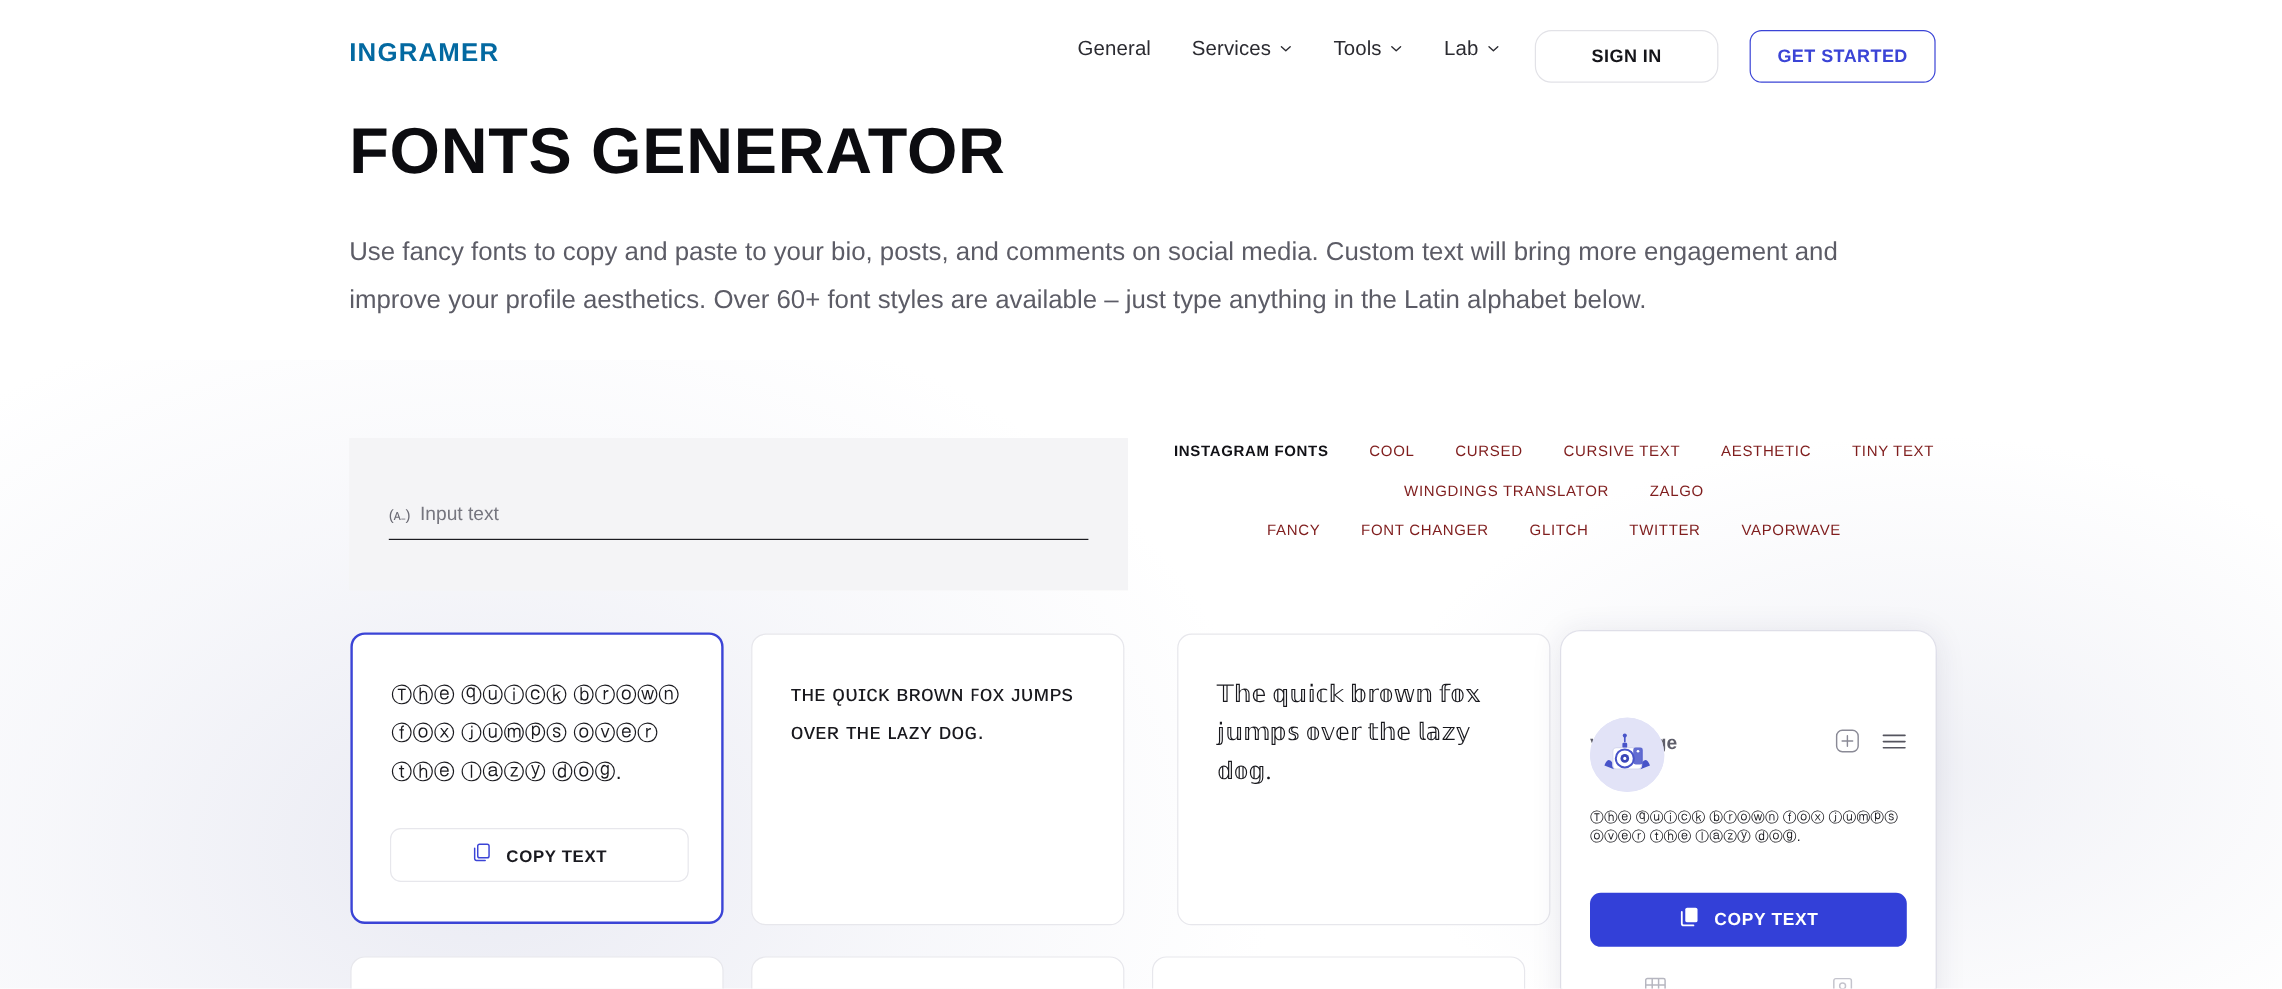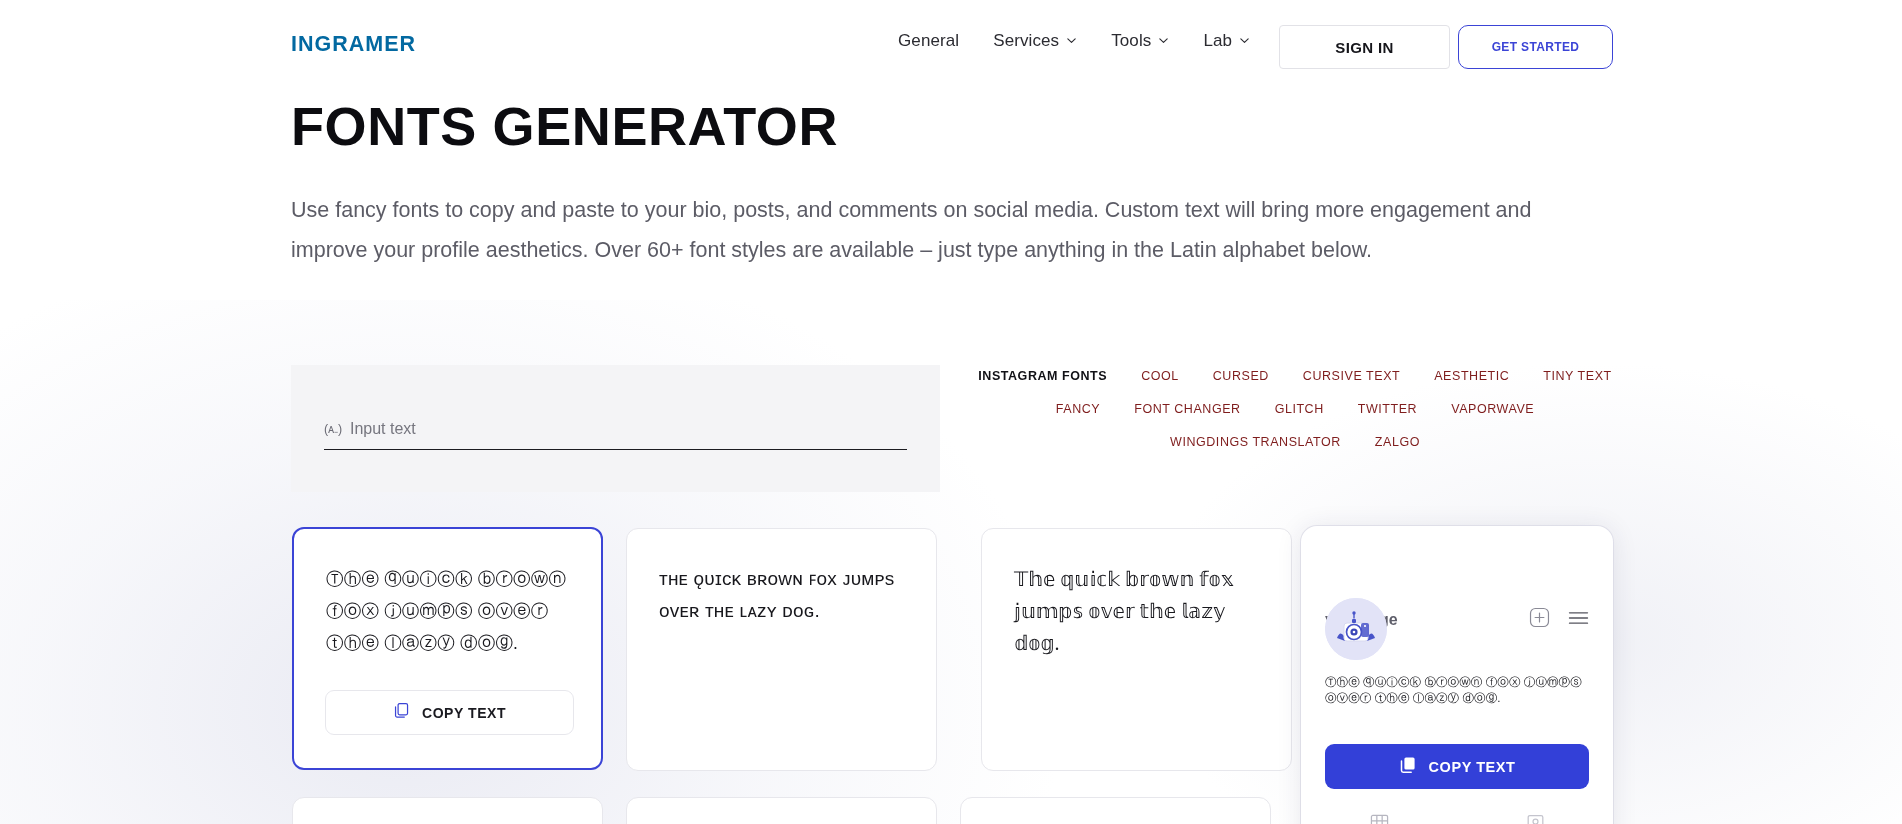--- a/index.html
+++ b/index.html
@@ -94,24 +94,24 @@
     height: 11px;
     position: relative;
     top: -1px;
   }
   .chev svg { display:block; }
 
   .btn-signin {
     position: absolute;
     left: 1279px;
     top: 25px;
-    width: 171px;
+    width: 153px;
     height: 44px;
     border: 1px solid #e2e2e7;
-    border-radius: 4px;
+    border-radius: 14px;
     background: #ffffff;
     display: flex;
     align-items: center;
     justify-content: center;
     font-size: 15px;
     font-weight: 700;
     letter-spacing: .35px;
     color: #15151a;
     cursor: pointer;
   }
@@ -120,21 +120,21 @@
     left: 1458px;
     top: 25px;
     width: 155px;
     height: 44px;
     border: 1.6px solid #3b44d6;
     border-radius: 10px;
     background: #ffffff;
     display: flex;
     align-items: center;
     justify-content: center;
-    font-size: 12px;
+    font-size: 15px;
     font-weight: 700;
     letter-spacing: .35px;
     color: #3b44d6;
     cursor: pointer;
   }
 
   
   .page-title {
     position: absolute;
     left: 291px;
@@ -449,30 +449,30 @@
       <div class="cat-row">
         <span class="cat active">INSTAGRAM FONTS</span>
         <span class="cat">COOL</span>
         <span class="cat">CURSED</span>
         <span class="cat">CURSIVE TEXT</span>
         <span class="cat">AESTHETIC</span>
         <span class="cat">TINY TEXT</span>
       </div>
 
       <div class="cat-row">
+        <span class="cat">WINGDINGS TRANSLATOR</span>
+        <span class="cat">ZALGO</span>
+      </div>
+
+      <div class="cat-row">
         <span class="cat">FANCY</span>
         <span class="cat">FONT CHANGER</span>
         <span class="cat">GLITCH</span>
         <span class="cat">TWITTER</span>
         <span class="cat">VAPORWAVE</span>
-      </div>
-
-      <div class="cat-row">
-        <span class="cat">WINGDINGS TRANSLATOR</span>
-        <span class="cat">ZALGO</span>
       </div>
 
     </div>
 
     <div class="cards">
 
       <div class="card active" style="left:0px; top:0px;">
         <div class="card-text circ">Ⓣⓗⓔ ⓠⓤⓘⓒⓚ ⓑⓡⓞⓦⓝ ⓕⓞⓧ ⓙⓤⓜⓟⓢ ⓞⓥⓔⓡ ⓣⓗⓔ ⓛⓐⓩⓨ ⓓⓞⓖ.</div>
         <div class="copy-btn">
           <span>

